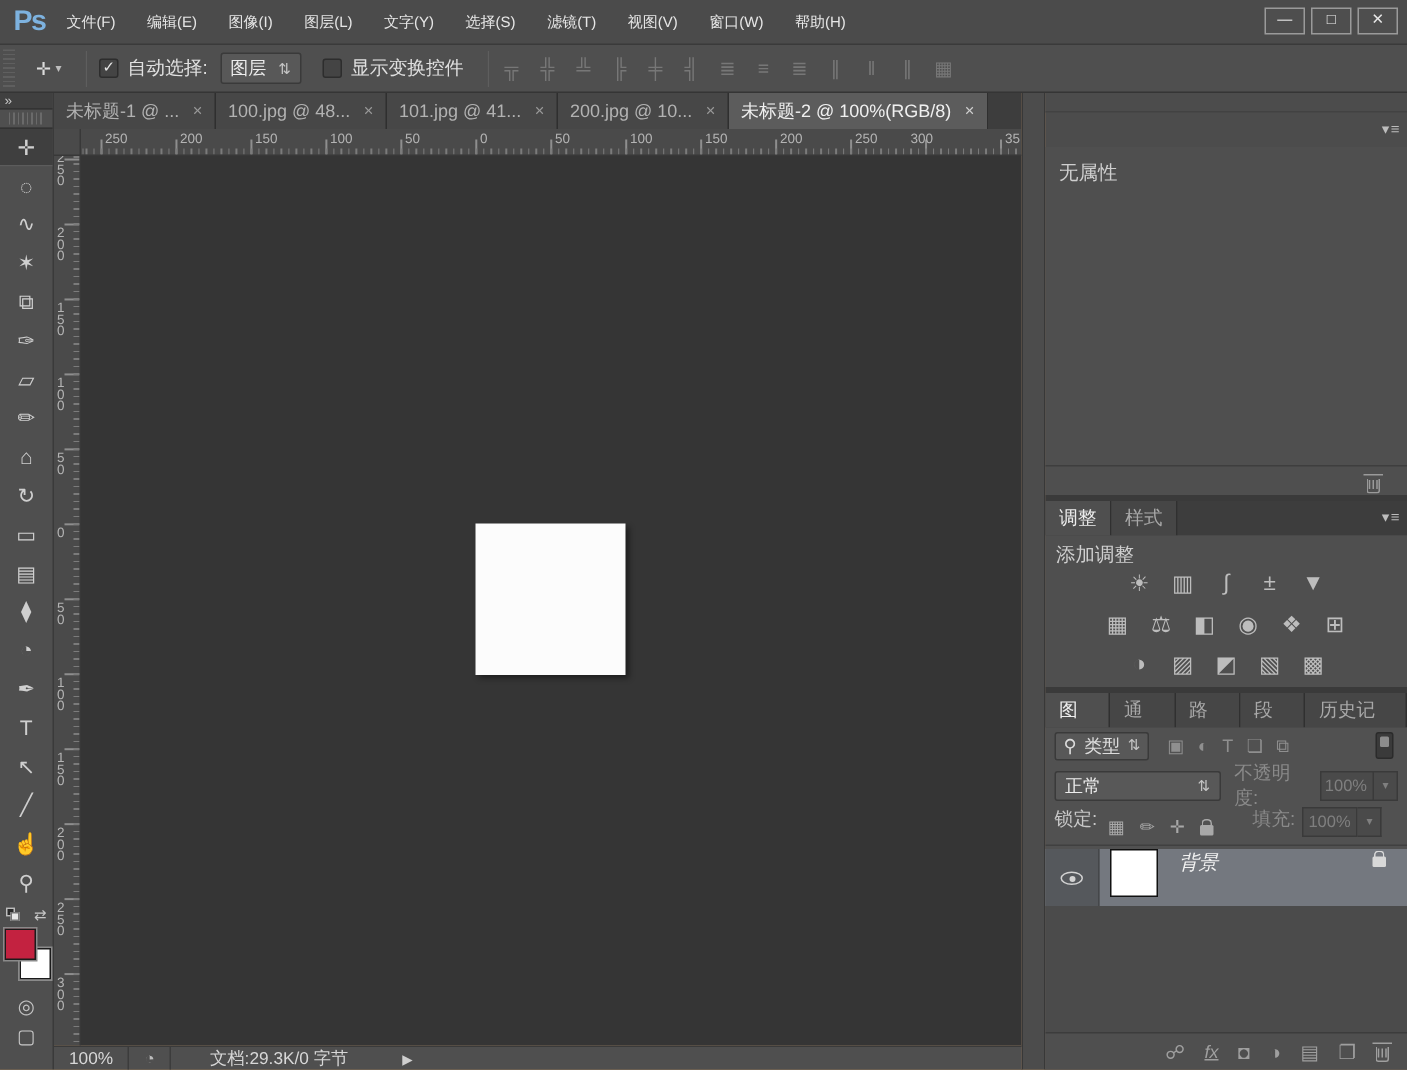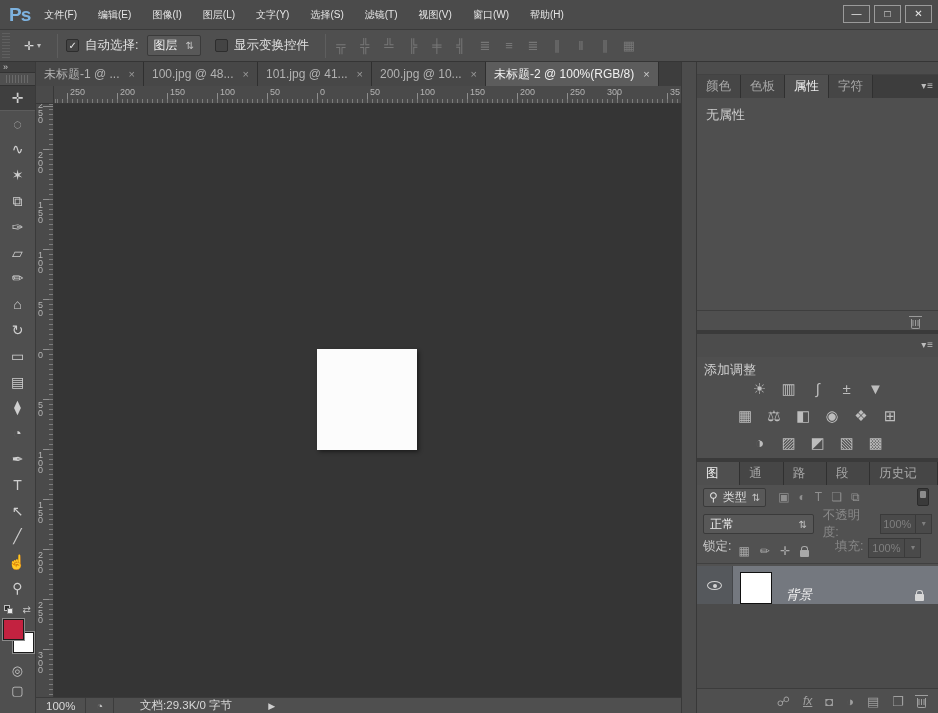--- a/index.html
+++ b/index.html
@@ -106,21 +106,21 @@
   .ic-switch { position:absolute; right:9px; top:3px; width:12px; height:18px; background:#3a3a3a; border:1px solid #2b2b2b; border-radius:2px; }
   .ic-switch::before { content:''; position:absolute; left:2px; top:2px; width:6px; height:7px; background:#8c8c8c; border-radius:1px; }
   .blend-row { position:absolute; left:0; top:26px; width:241px; height:26px; display:flex; align-items:center; padding:0 6px; }
   .blend-combo { width:113px; height:20px; background:#585858; border:1px solid #3a3a3a; border-radius:2px; display:flex; align-items:center; justify-content:space-between; padding:0 6px; color:#ececec; }
   .field-label { color:#c8c8c8; font-size:12.5px; margin-left:9px; }
   .field-label.dis { color:#8a8a8a; }
   .valbox { width:37px; height:20px; background:#4a4a4a; border:1px solid #3a3a3a; color:#7f7f7f; font-size:11px; line-height:18px; text-align:right; padding-right:4px; margin-left:5px; }
   .caretbox { width:16px; height:20px; background:#4a4a4a; border:1px solid #3a3a3a; border-left:none; color:#7f7f7f; font-size:8px; line-height:18px; text-align:center; }
   .lock-row { position:absolute; left:0; top:53px; width:241px; height:26px; display:flex; padding:0 6px; border-bottom:1px solid #404040; }
   .lock-icons { display:flex; gap:10px; align-items:center; margin-left:7px; color:#a8a8a8; font-size:12px; }
-  .layer-row { position:absolute; left:0; top:81px; width:241px; height:38px; background:#74787f; display:flex; align-items:flex-end; }
+  .layer-row { position:absolute; left:0; top:81px; width:241px; height:38px; background:#74787f; display:flex; align-items:flex-start; }
   .eye-col { width:36px; height:38px; background:#55585c; border-right:1px solid #45474a; display:flex; align-items:center; justify-content:center; }
   .ic-eye { position:relative; width:15px; height:9px; border:1px solid #d2d2d2; border-radius:50%; }
   .ic-eye::after { content:''; position:absolute; left:4.5px; top:2px; width:4px; height:4px; background:#d2d2d2; border-radius:50%; }
   .layer-thumb { width:32px; height:32px; background:#ffffff; border:1px solid #111; margin-left:7px; }
   .layer-name { font-style:italic; color:#f2f2f2; font-size:13px; margin-left:14px; flex:1; }
   .layer-lock { margin-right:14px; color:#d8d8d8; }
   .layers-empty { position:absolute; left:0; top:119px; width:241px; height:84px; background:#4b4b4b; }
   .lbottom { position:absolute; left:0; top:203px; width:241px; height:25px; background:#4f4f4f; border-top:1px solid #3c3c3c; display:flex; align-items:center; justify-content:flex-end; gap:13px; padding-right:12px; color:#9f9f9f; font-size:13px; }
   .lbottom .fx { font-style:italic; font-size:12px;text-decoration:underline; }
 
@@ -368,36 +368,34 @@
     <span class="status-sep"></span>
     <span class="status-icon">◔</span>
     <span class="status-sep"></span>
     <span class="status-doc">文档:29.3K/0 字节</span>
     <span class="status-arrow">▶</span>
   </div>
 
   <div class="dock">
     <div class="dock-topstrip"></div>
 
-    <div class="ptabs g1-tabs">
-
-    <div class="ptab"><span>颜色</span></div>
-        <div class="ptab"><span>色板</span></div>
-        <div class="ptab active"><span>属性</span></div>
-        <div class="ptab"><span>字符</span></div>
-      </div>
     <div class="panel-menu" style="top:18px;">▾≡</div>
     <div class="g1-content">
       <div class="no-props">无属性</div>
     </div>
     <div class="g1-bottom">
       <span class="ic-trash"></span>
     </div>
     <div class="gap1"></div>
 
+    <div class="ptabs g2-tabs">
+
+    <div class="ptab active"><span>调整</span></div>
+        <div class="ptab"><span>样式</span></div>
+      </div>
     <div class="panel-menu" style="top:277px;">▾≡</div>
     <div class="g2-content">
       <div class="adj-title">添加调整</div>
       <div class="adj-row adj-r0">
 
       <span class="ico">☀</span>
           <span class="ico">▥</span>
           <span class="ico">∫</span>
           <span class="ico">±</span>
           <span class="ico">▼</span>

